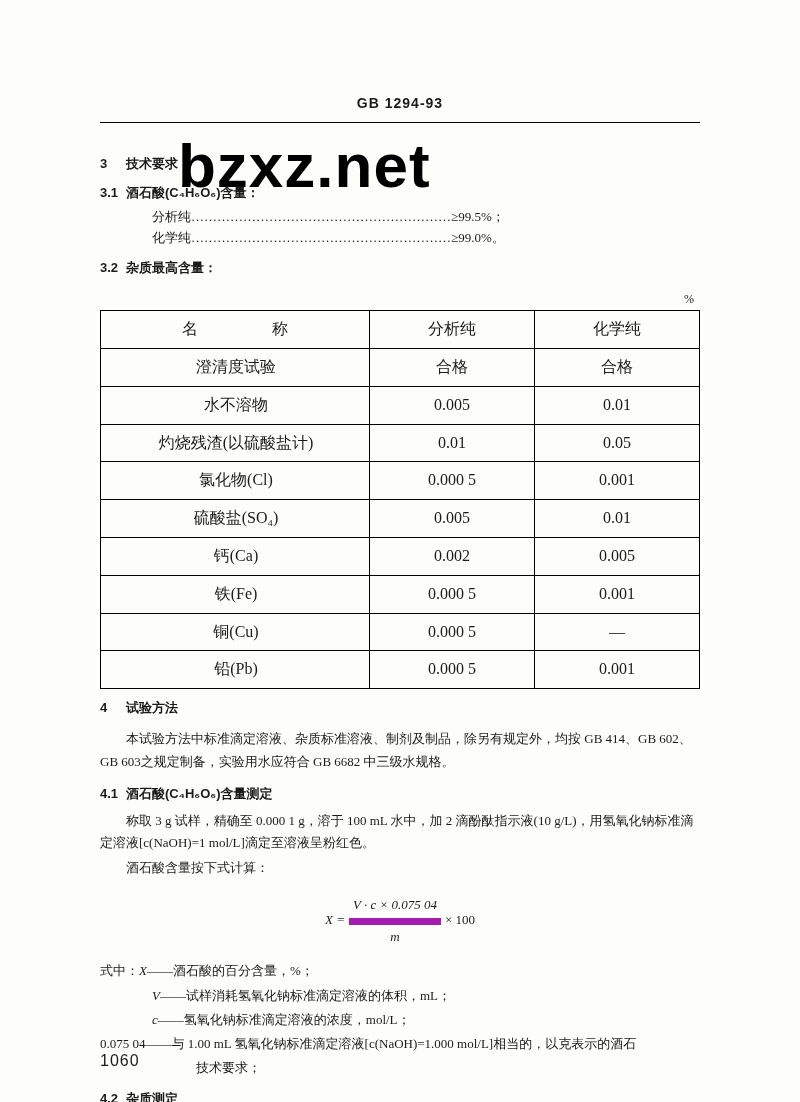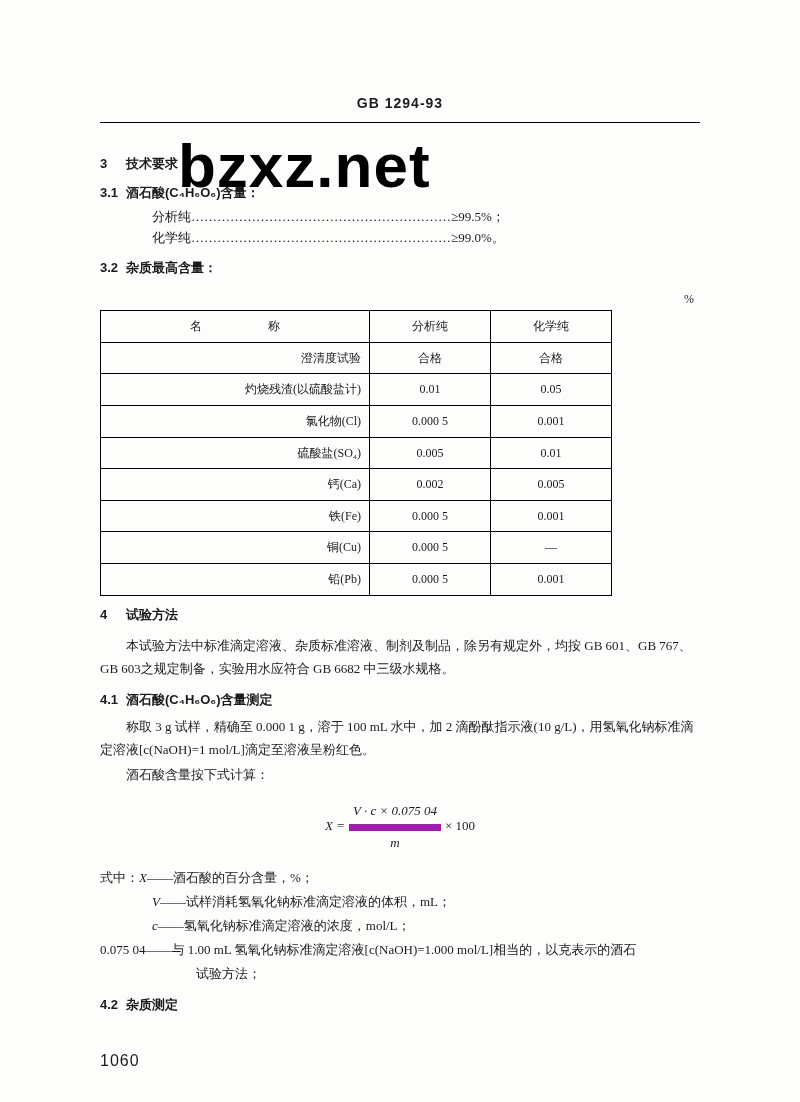--- a/index.html
+++ b/index.html
@@ -74,34 +74,34 @@
   .dots { letter-spacing: 0px; }
   .unit-line {
     text-align: right;
     font-size: 12px;
     margin-top: 12px;
     margin-bottom: 2px;
     padding-right: 6px;
   }
   table.spec {
     border-collapse: collapse;
-    width: 512px;
-    font-size: 12px;
+    width: 600px;
+    font-size: 16px;
   }
   table.spec th, table.spec td {
     border: 1px solid #000;
     padding: 6px 8px;
     font-weight: normal;
   }
   table.spec thead th {
     text-align: center;
     padding: 6px 8px;
   }
   table.spec td.name {
-    text-align: right;
+    text-align: center;
     padding-left: 10px;
     width: 250px;
   }
   table.spec td.val {
     text-align: center;
   }
   .name-head-inner {
     display: inline-block;
     letter-spacing: 14px;
     padding-left: 14px;
@@ -196,20 +196,25 @@
             <th>化学纯</th>
           </tr>
         </thead>
         <tbody>
           <tr>
             <td class="name">澄清度试验</td>
             <td class="val">合格</td>
             <td class="val">合格</td>
           </tr>
           <tr>
+            <td class="name">水不溶物</td>
+            <td class="val">0.005</td>
+            <td class="val">0.01</td>
+          </tr>
+          <tr>
             <td class="name">灼烧残渣(以硫酸盐计)</td>
             <td class="val">0.01</td>
             <td class="val">0.05</td>
           </tr>
           <tr>
             <td class="name">氯化物(Cl)</td>
             <td class="val">0.000 5</td>
             <td class="val">0.001</td>
           </tr>
           <tr>
@@ -238,21 +243,21 @@
             <td class="val">0.001</td>
           </tr>
         </tbody>
       </table>
 
       <div class="sec-head" style="">
         <span class="num">4</span><span>试验方法</span>
       </div>
 
       <div class="text-block">
-        <div class="p-ind">本试验方法中标准滴定溶液、杂质标准溶液、制剂及制品，除另有规定外，均按 GB 601、GB 767、GB 603之规定制备，实验用水应符合 GB 6682 中三级水规格。</div>
+        <div class="p-ind">本试验方法中标准滴定溶液、杂质标准溶液、制剂及制品，除另有规定外，均按 GB 414、GB 602、GB 603之规定制备，实验用水应符合 GB 6682 中三级水规格。</div>
 
         <div class="sec-head">
           <span class="num">4.1</span><span>酒石酸(C₄H₆O₆)含量测定</span>
         </div>
 
         <div class="p-ind">称取 3 g 试样，精确至 0.000 1 g，溶于 100 mL 水中，加 2 滴酚酞指示液(10 g/L)，用氢氧化钠标准滴定溶液[c(NaOH)=1 mol/L]滴定至溶液呈粉红色。</div>
         <div class="p-ind">酒石酸含量按下式计算：</div>
 
         <div class="formula">
           <span class="ital">X =</span><span class="frac"><span class="num-part ital">V · c × 0.075 04</span><span class="den-part">m</span></span><span>× 100</span>
@@ -264,21 +269,21 @@
         <div class="where-line w-ind2">
           <span class="ital">V</span><span>——</span><span>试样消耗氢氧化钠标准滴定溶液的体积，mL；</span>
         </div>
         <div class="where-line w-ind2">
           <span class="ital">c</span><span>——</span><span>氢氧化钠标准滴定溶液的浓度，mol/L；</span>
         </div>
         <div class="where-line w-ind1">
           <span>0.075 04</span><span>——</span><span>与 1.00 mL 氢氧化钠标准滴定溶液[c(NaOH)=1.000 mol/L]相当的，以克表示的酒石</span>
         </div>
         <div class="where-line w-ind3">
-          <span>试验方法；</span>
+          <span>技术要求；</span>
         </div>
 
         <div class="sec-head">
           <span class="num">4.2</span><span>杂质测定</span>
         </div>
 
       </div>
 
     </div>
 

